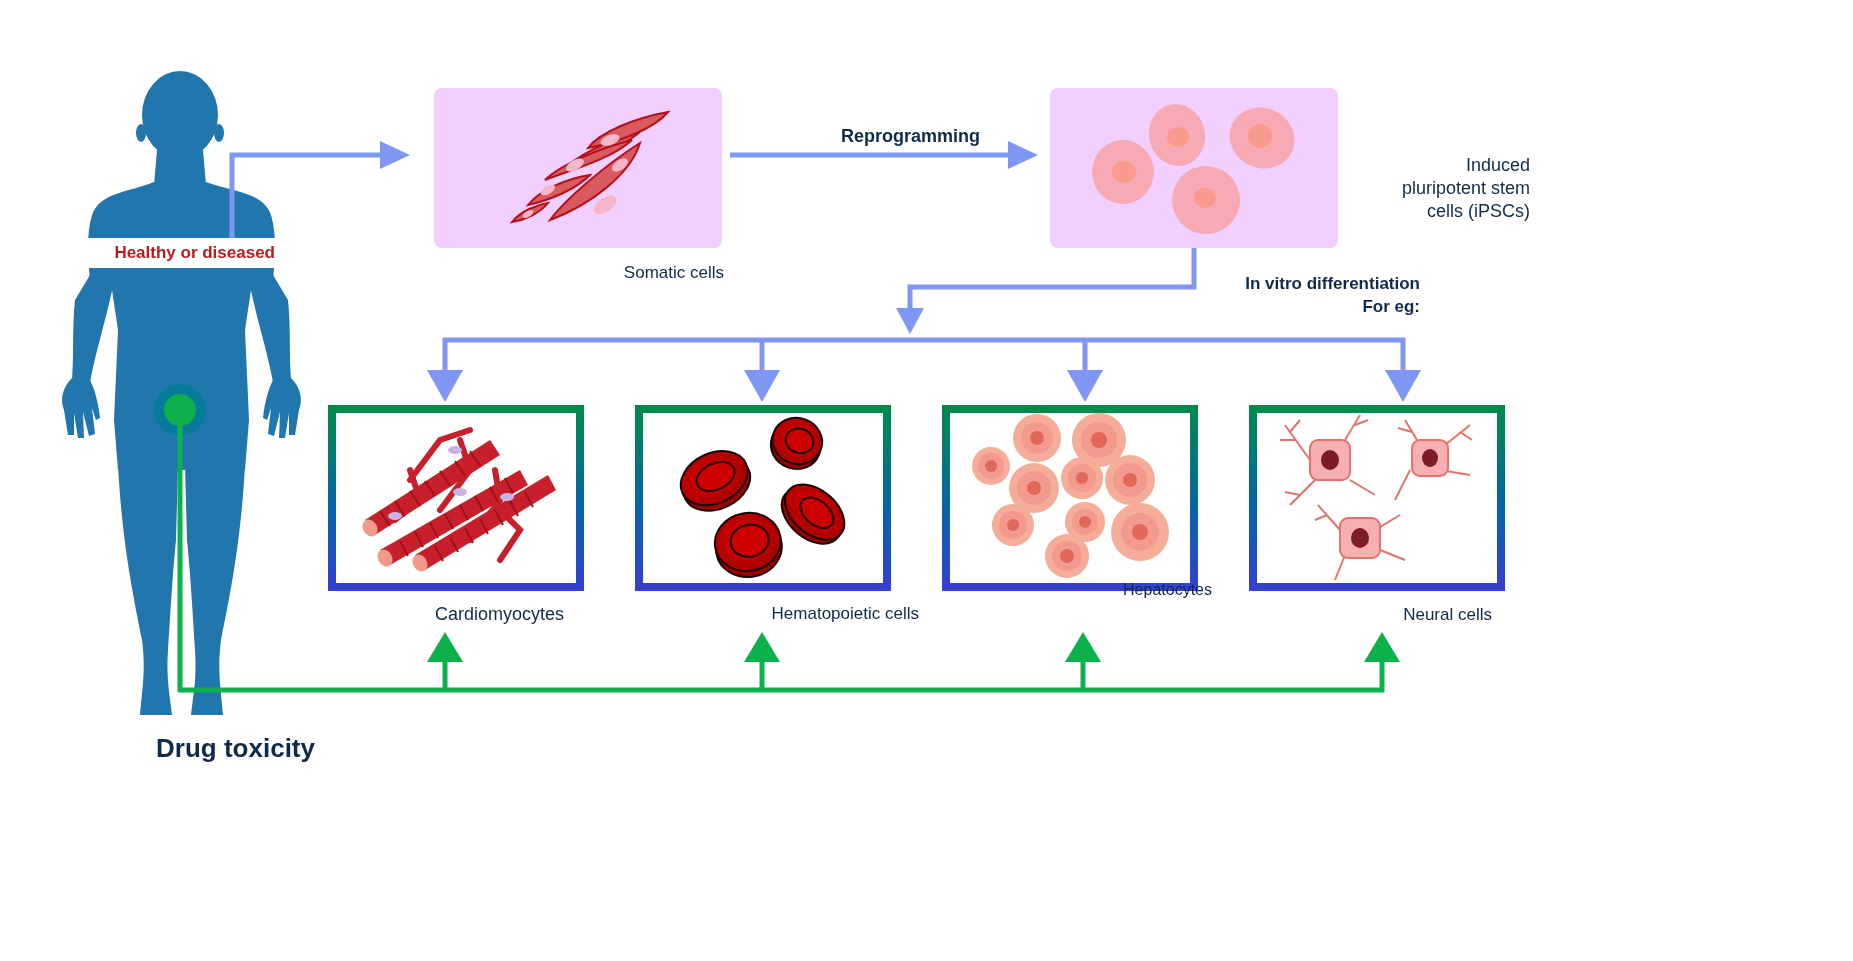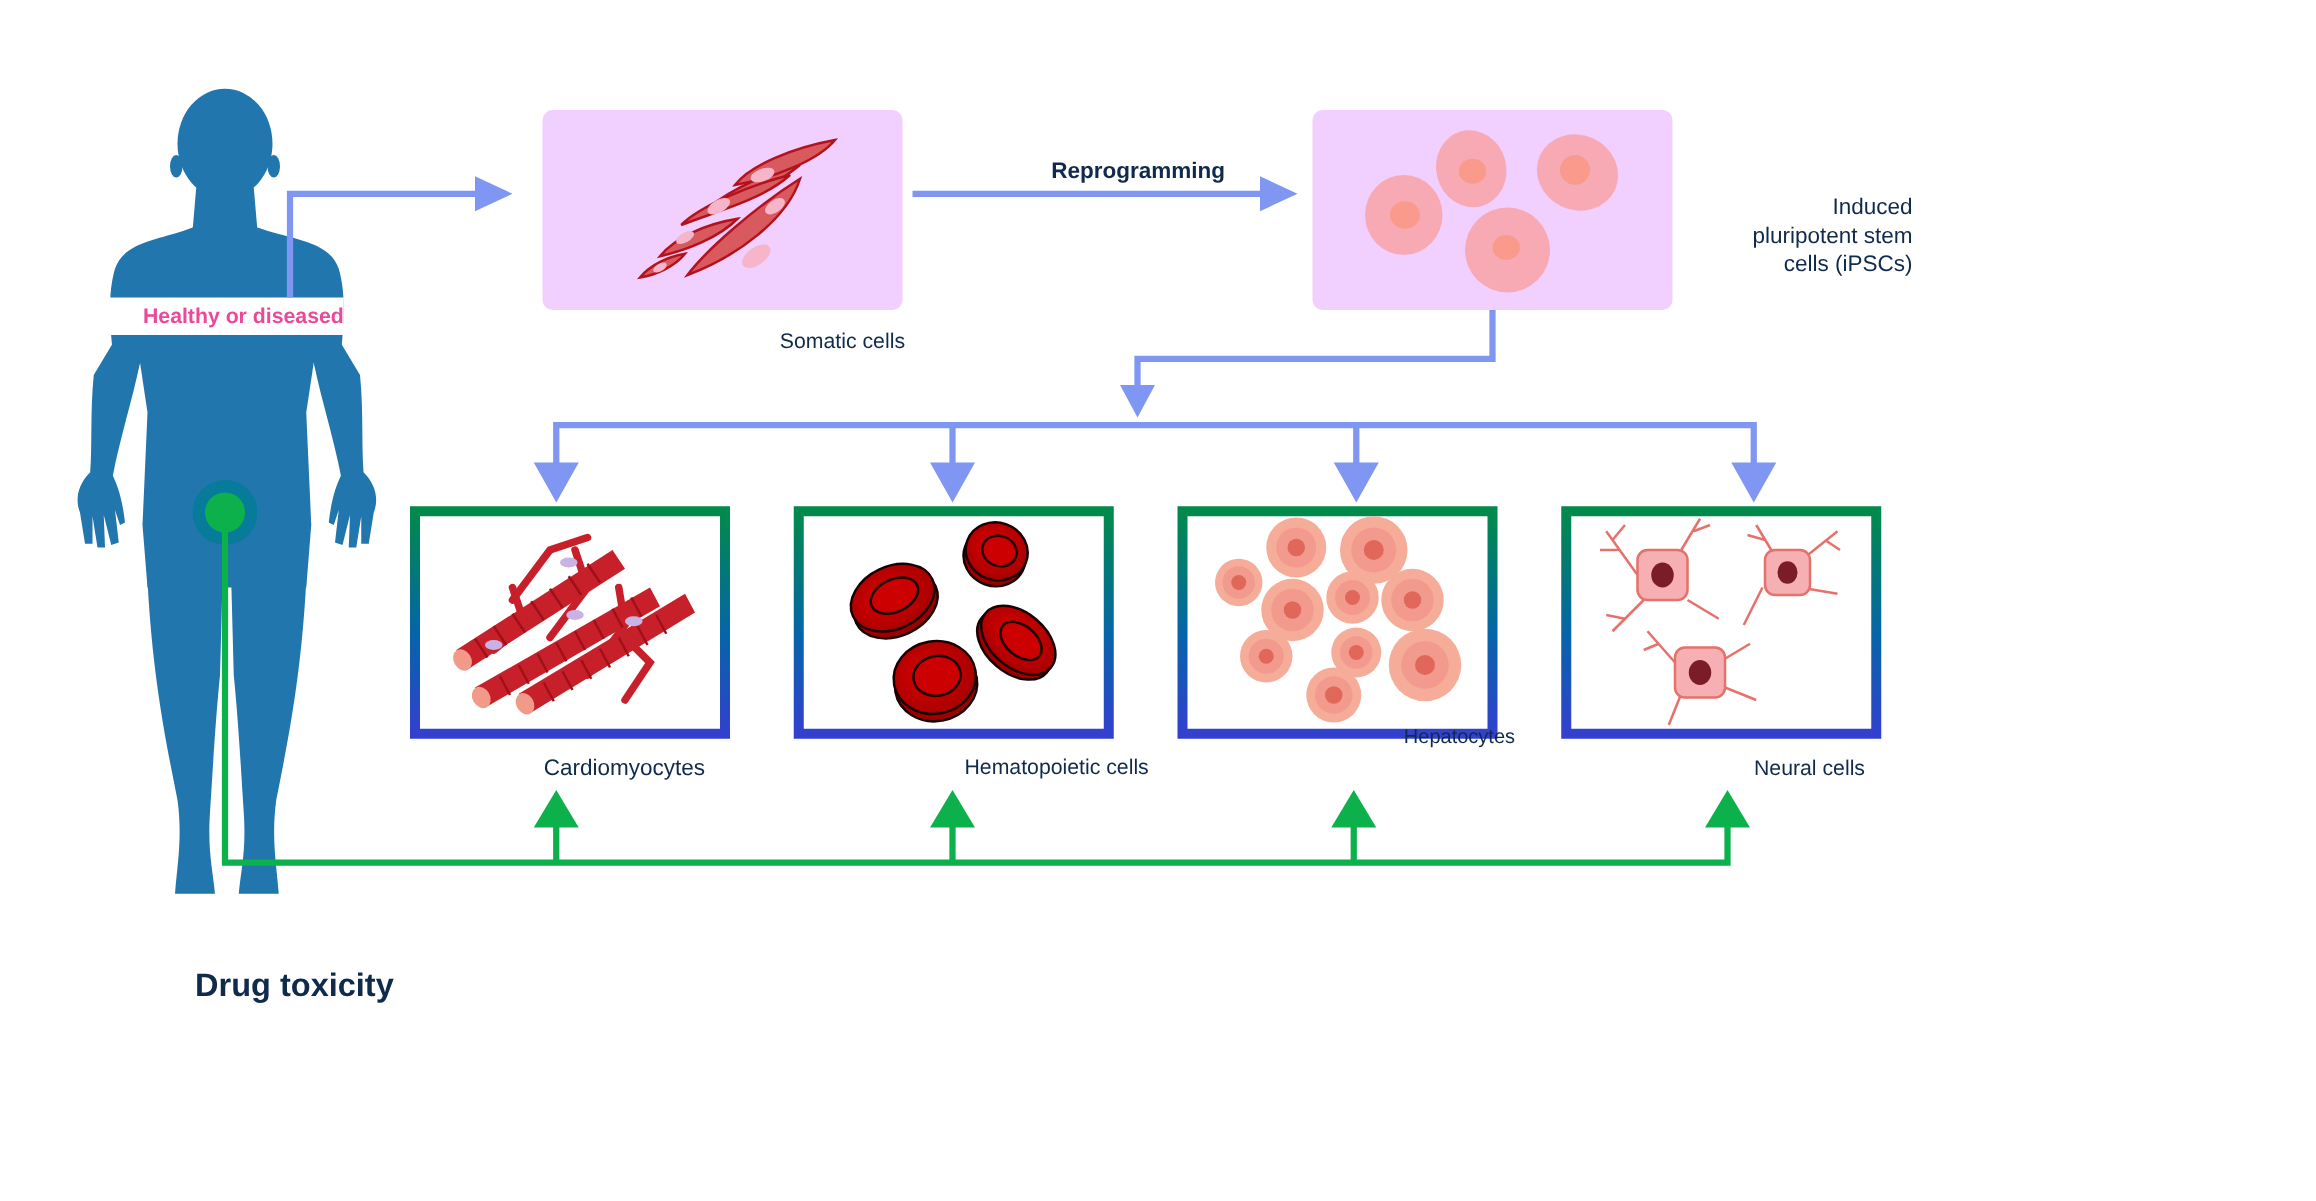--- a/index.html
+++ b/index.html
@@ -256,30 +256,34 @@
     <line x1="762" y1="690" x2="762" y2="660" stroke="#0db14b" stroke-width="5"></line>
     <line x1="1083" y1="690" x2="1083" y2="660" stroke="#0db14b" stroke-width="5"></line>
     <polygon points="427,662 463,662 445,632" fill="#0db14b"></polygon>
     <polygon points="744,662 780,662 762,632" fill="#0db14b"></polygon>
     <polygon points="1065,662 1101,662 1083,632" fill="#0db14b"></polygon>
     <polygon points="1364,662 1400,662 1382,632" fill="#0db14b"></polygon>
   </g>
 </svg>
 
 
-<div class="lbl bold" style="left:85px; top:243px; width:190px; font-size:17px; color:#ec4899;">Healthy or diseased</div>
-<div class="lbl bold" style="left:60px; top:733px; width:255px; font-size:26px;margin-top:40px;">Drug toxicity</div>
+<div class="lbl bold" style="left:85px; top:243px; width:190px; font-size:17px; color:#b91c1c;">Healthy or diseased</div>
+<div class="lbl bold" style="left:60px; top:733px; width:255px; font-size:26px;">Drug toxicity</div>
 
 <div class="lbl" style="left:434px; top:263px; width:290px; font-size:17px;">Somatic cells</div>
 <div class="lbl bold" style="left:760px; top:126px; width:220px; font-size:18px;">Reprogramming</div>
 
 <div class="lbl" style="left:1340px; top:126px; width:190px; font-size:18px; line-height:23px;margin-top:28px;">
   <div>Induced</div>
   <div>pluripotent stem</div>
   <div>cells (iPSCs)</div>
 </div>
 
+<div class="lbl bold" style="left:1200px; top:272px; width:220px; font-size:17px; line-height:23px;">
+  <div>In vitro differentiation</div>
+  <div>For eg:</div>
+</div>
 
 <div class="lbl" style="left:332px; top:604px; width:232px; font-size:18px;">Cardiomyocytes</div>
 <div class="lbl" style="left:639px; top:604px; width:280px; font-size:17px;">Hematopoietic cells</div>
 <div class="lbl" style="left:980px; top:581px; width:232px; font-size:16px;">Hepatocytes</div>
 <div class="lbl" style="left:1260px; top:605px; width:232px; font-size:17px;">Neural cells</div>
 </div>
 
 </body></html>

